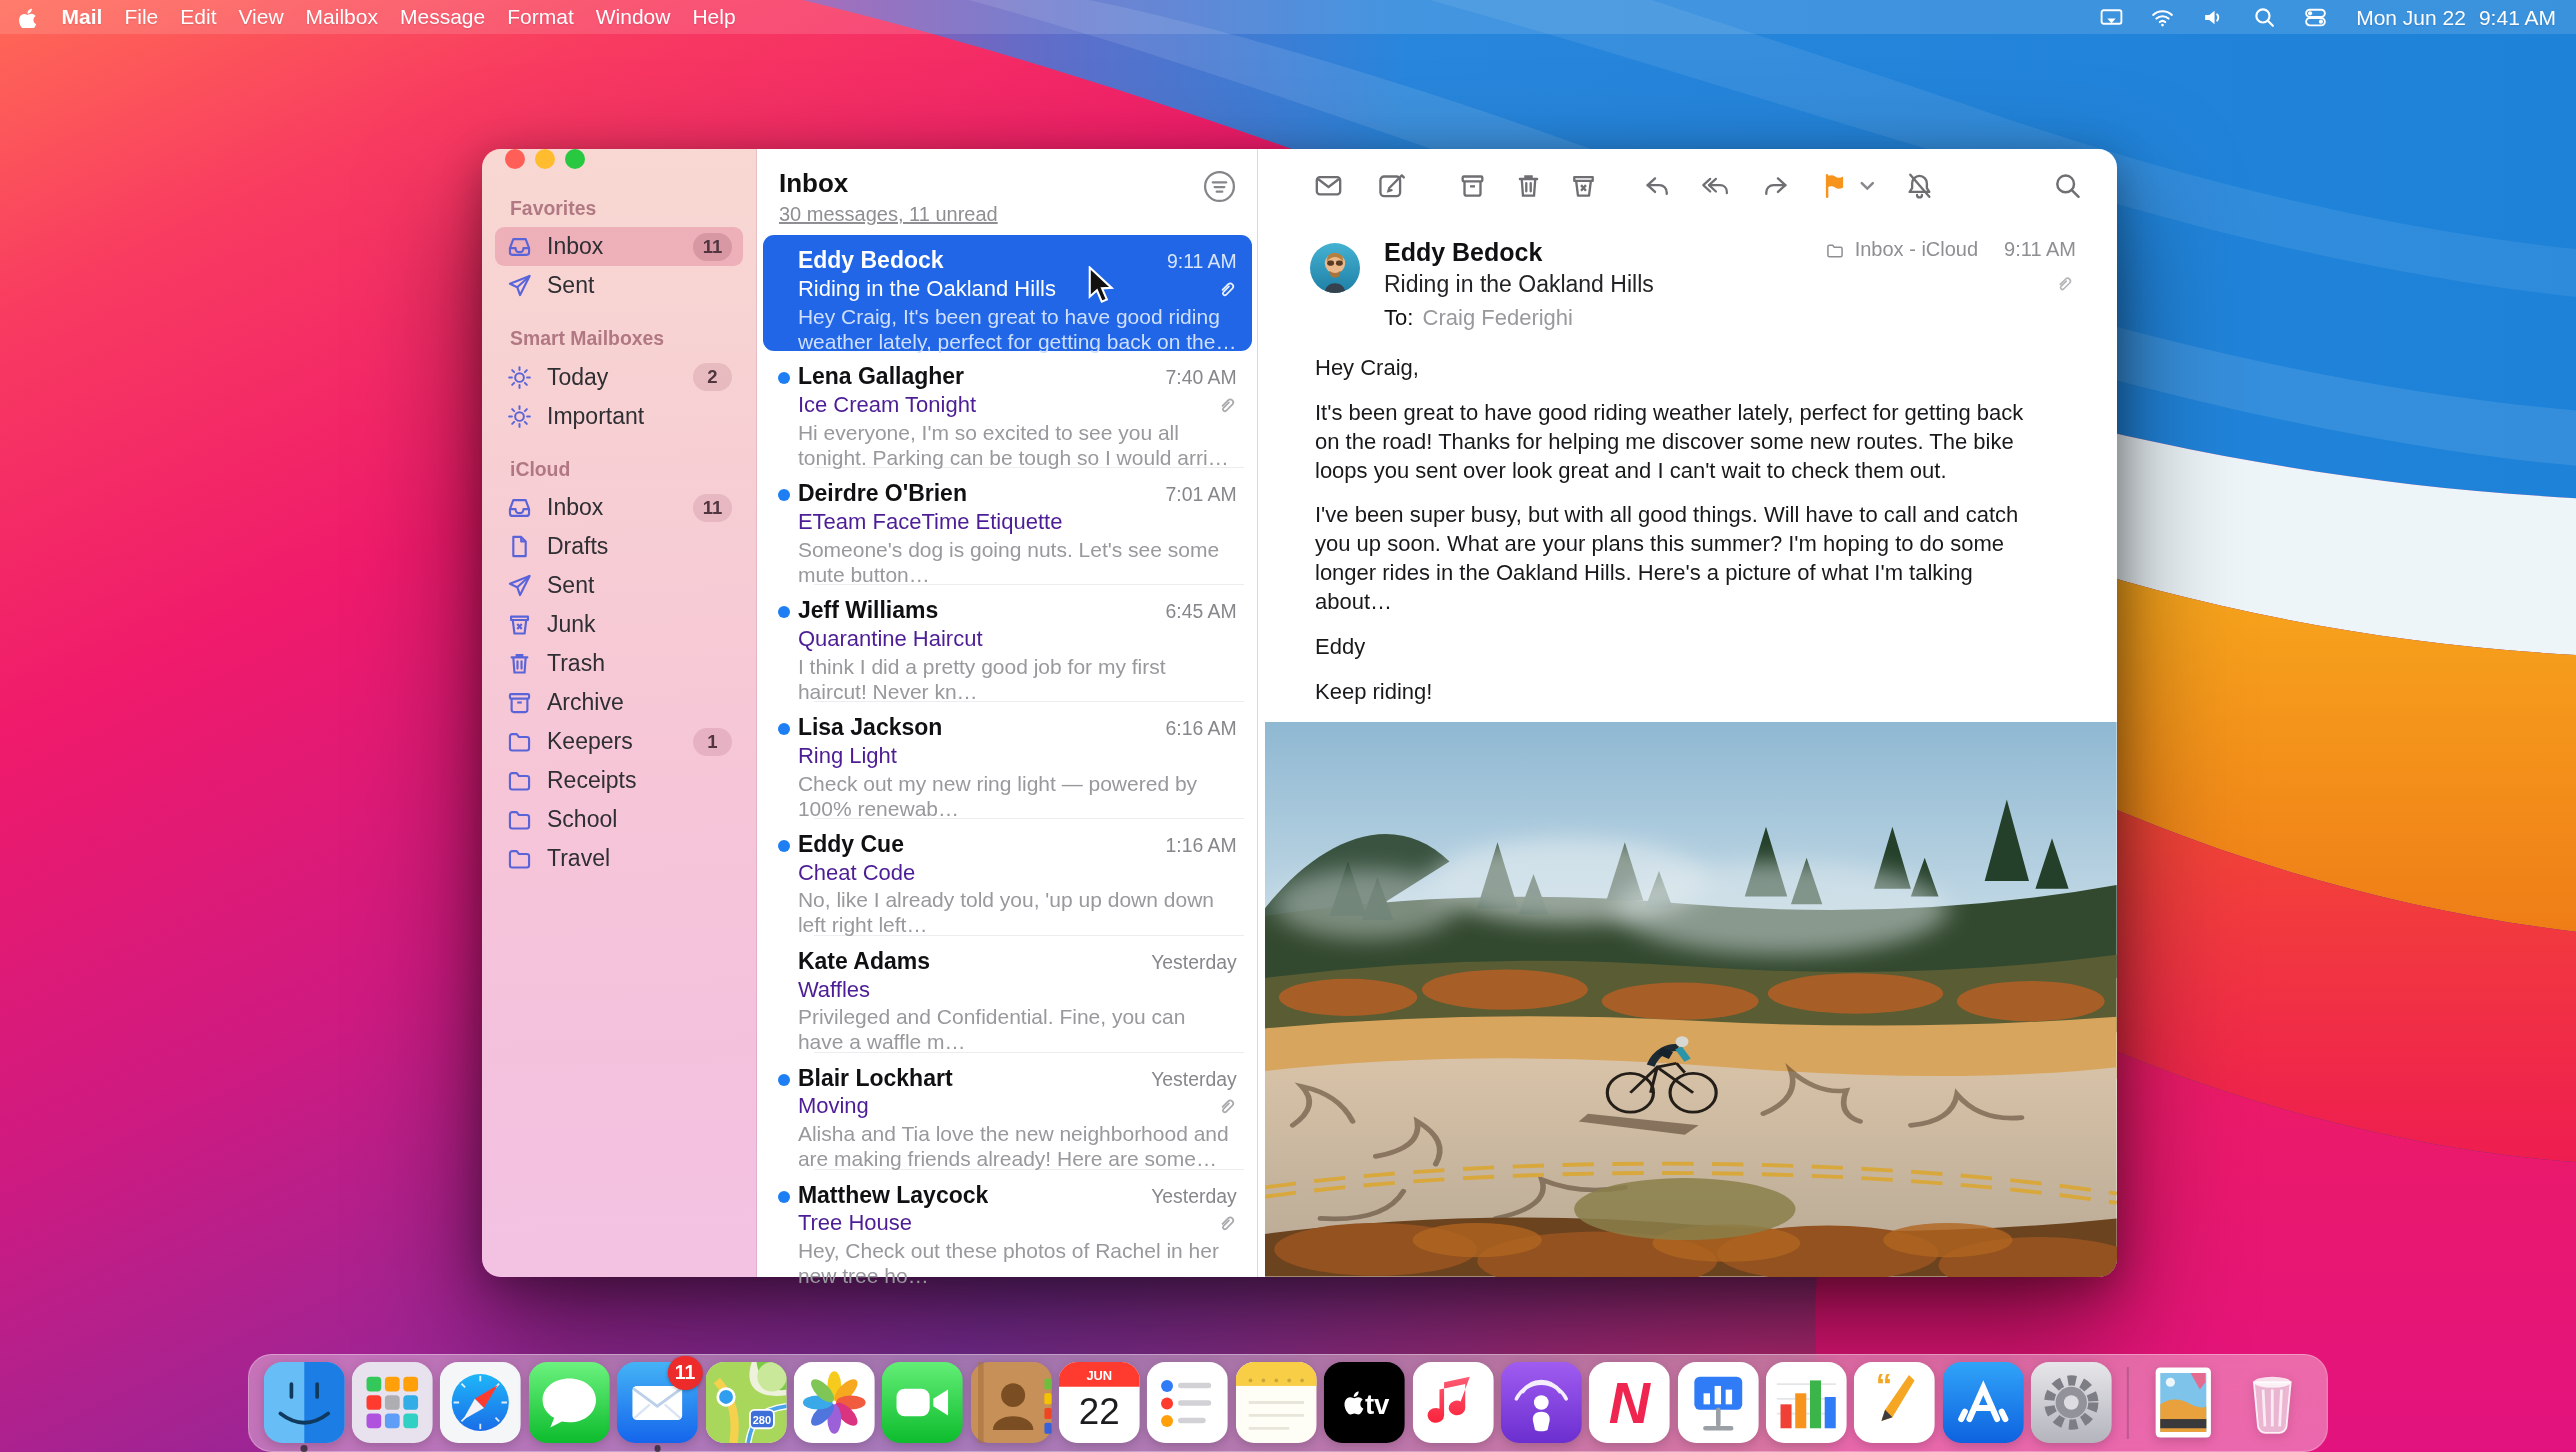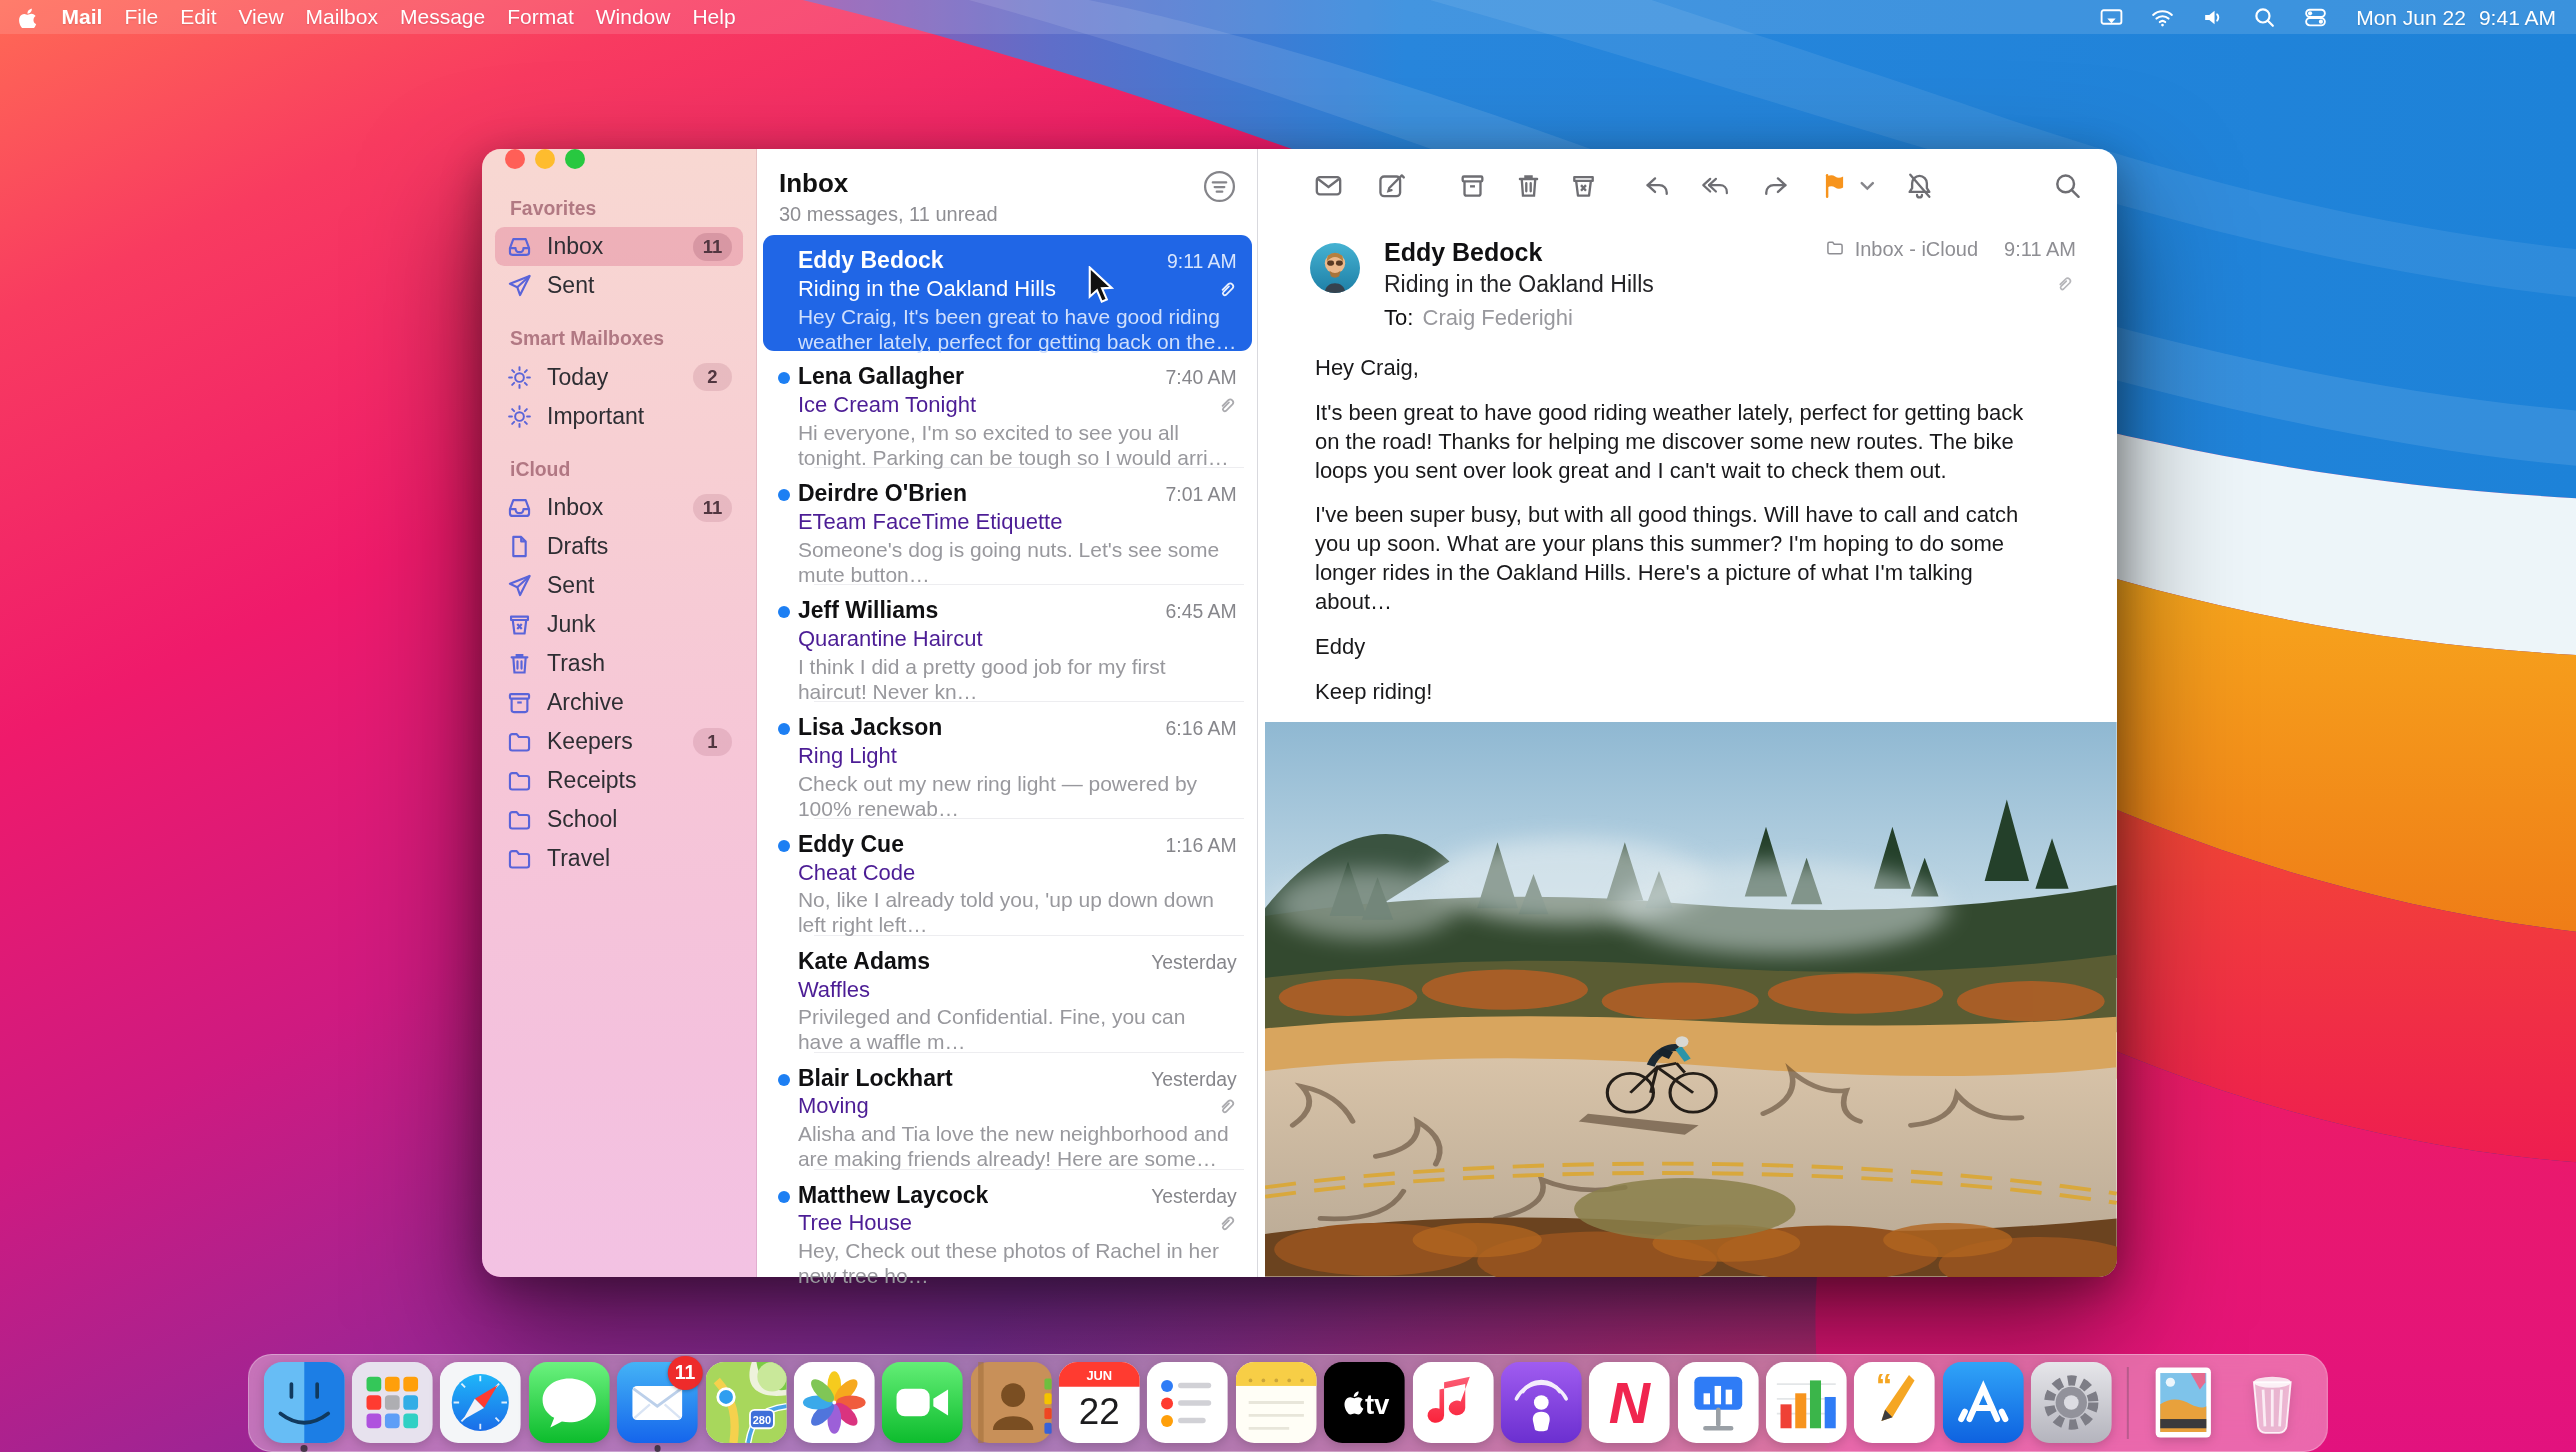--- a/index.html
+++ b/index.html
@@ -38,21 +38,21 @@
   .side-item.selected { background:rgba(221,116,143,.38); }
   .side-ic { width:27px; height:27px; margin-right:14px; flex:none; color:#5a64d9; }
   .side-badge { margin-left:auto; background:rgba(150,70,95,.16); color:#513640; font-size:18.5px; font-weight:600;
     min-width:39px; height:28px; border-radius:14px; display:flex; align-items:center; justify-content:center; padding:0 9.2px; }
   .side-item.selected .side-badge { background:rgba(130,55,80,.2); }
 
   
   .listpane { width:501px; flex:none; background:#fff; border-right:0.9px solid #d9d9de; position:relative; }
   .list-header { padding:18.5px 18.5px 9.2px 22px; position:relative; }
   .list-title { font-size:26px; font-weight:700; color:#111; }
-  .list-sub { font-size:20px; color:#8e8e93; margin-top:4.6px; }
+  .list-sub { font-size:20px; color:#8e8e93; margin-top:4.6px;text-decoration:underline; }
   .filter-btn { position:absolute; top:20px; right:20px; width:35px; height:35px; color:#85858a; }
   .msg-row { height:116px; margin:0 5.5px; padding:12px 14.8px 0 7.4px; display:flex; border-radius:11px; }
   .dotcol { width:28px; flex:none; display:flex; justify-content:center; padding-top:9.2px; }
   .udot { width:12px; height:12px; border-radius:50%; background:#1d7ff3; }
   .msg-main { flex:1; min-width:0; }
   .l1 { display:flex; align-items:baseline; }
   .sender { font-size:23px; font-weight:700; color:#101012; white-space:nowrap; overflow:hidden; }
   .mtime { margin-left:auto; font-size:19.4px; color:#86868b; flex:none; padding-left:9.2px; }
   .l2 { display:flex; align-items:center; margin-top:1.8px; height:26px;}
   .subj { font-size:22px; color:#4c1d95; white-space:nowrap; overflow:hidden; }
@@ -76,21 +76,21 @@
   .chev { width:16.6px; height:13px; margin-left:5.5px; color:#86868b; }
   .tsearch { margin-left:auto; }
   .rheader { padding:14.8px 41px 13px 52px; display:flex; flex:none; }
   .avatar { width:50px; height:50px; border-radius:50%; overflow:hidden; flex:none; margin-top:5.5px; }
   .hmain { margin-left:24px; min-width:0; }
   .hname { font-size:25px; font-weight:700; color:#101012; }
   .hsub { font-size:23px; color:#232326; margin-top:4.6px; }
   .hto { font-size:22px; margin-top:6.5px; color:#101012; }
   .hto .rec { color:#98989d; margin-left:9.2px; }
   .hmeta { margin-left:auto; flex:none; text-align:right; color:#8e8e93; font-size:20px; }
-  .hmeta .row1 { display:flex; align-items:flex-start; justify-content:flex-end; }
+  .hmeta .row1 { display:flex; align-items:flex-end; justify-content:flex-end; }
   .hmeta .fold { width:22px; height:20px; margin-right:8.3px; }
   .hmeta .htime { margin-left:26px; }
   .hclip { width:20px; height:20px; color:#b6b6ba; margin:13px 1.8px 0 auto; }
   .rbody { padding:9.2px 65px 16.6px 57px; font-size:22px; line-height:29px; color:#19191b; flex:none; }
   .rbody p + p { margin-top:15.7px; }
   .photo-wrap { flex:1; min-height:0; margin-left:7.4px; overflow:hidden; border-bottom-right-radius:18.5px; }
   .photo-wrap svg { width:100%; height:100%; display:block; }
 
   
   .dock { position:absolute; left:50%; transform:translateX(-50%); bottom:0; height:98px; z-index:40;

